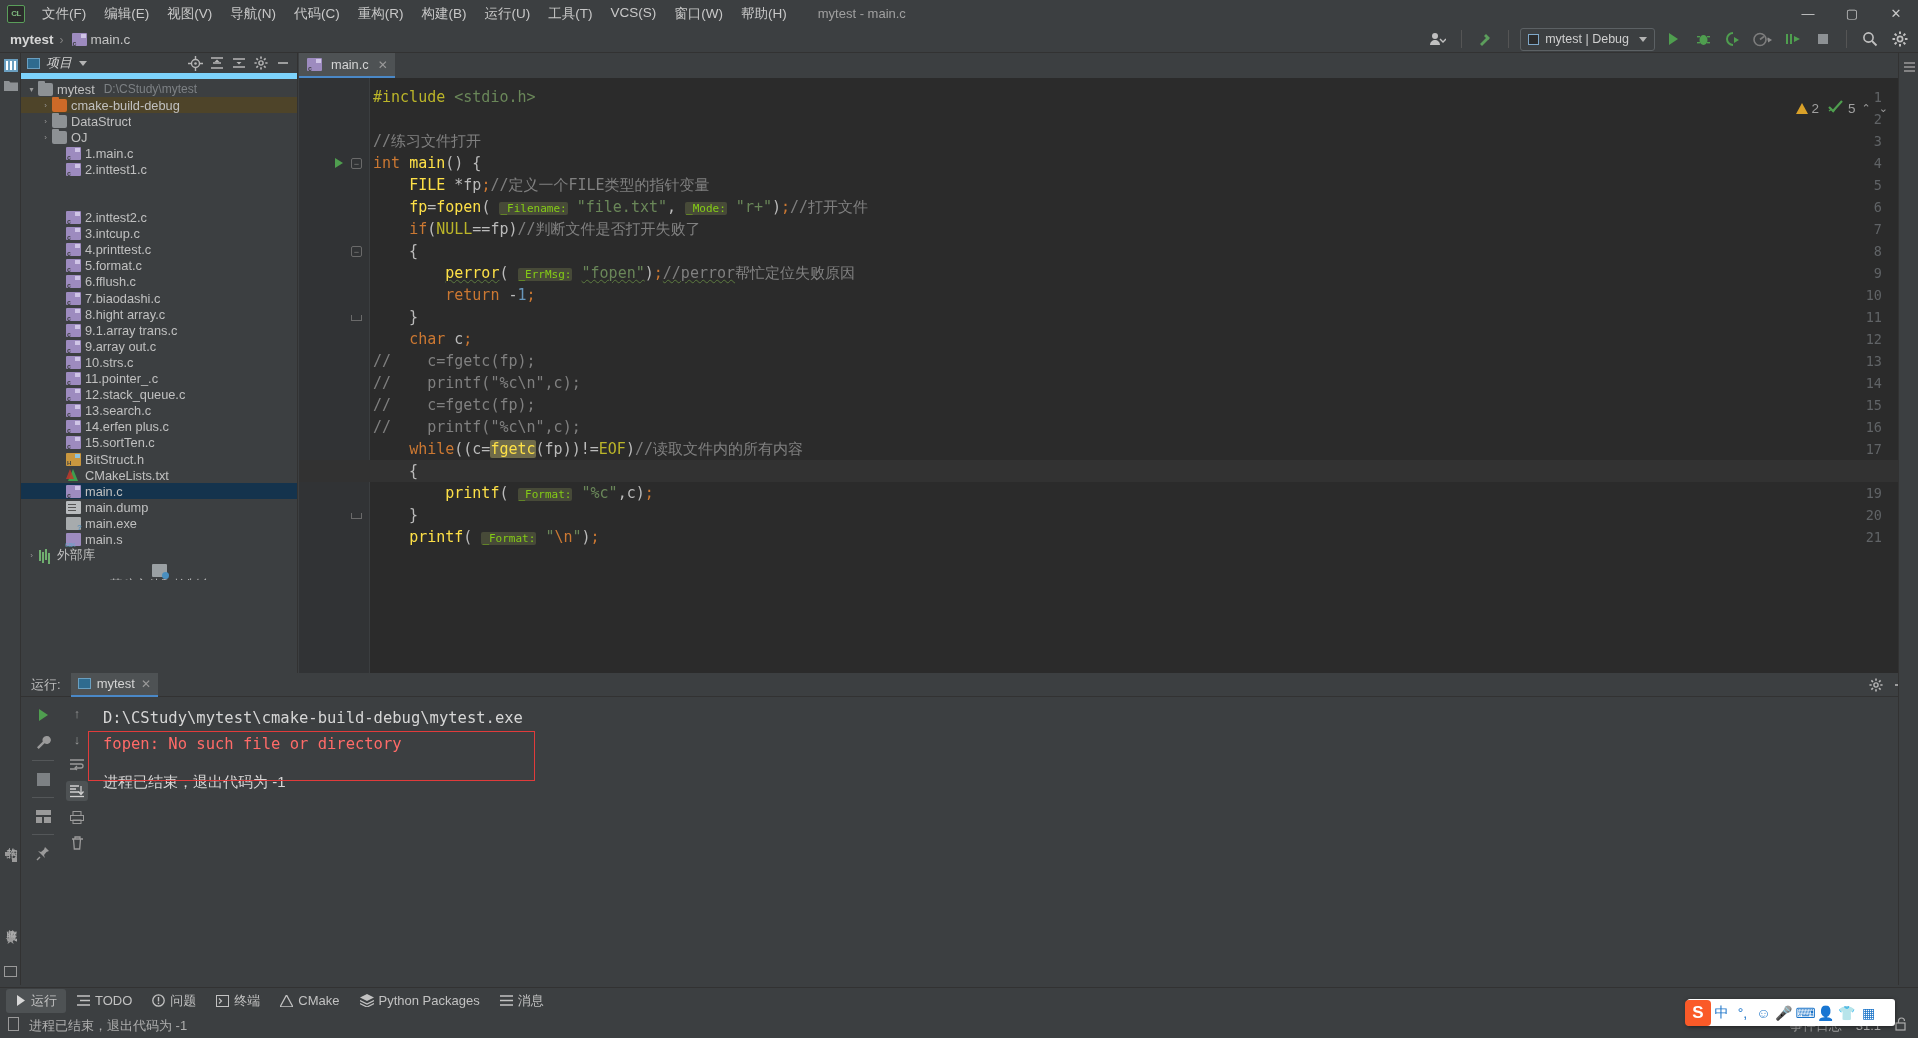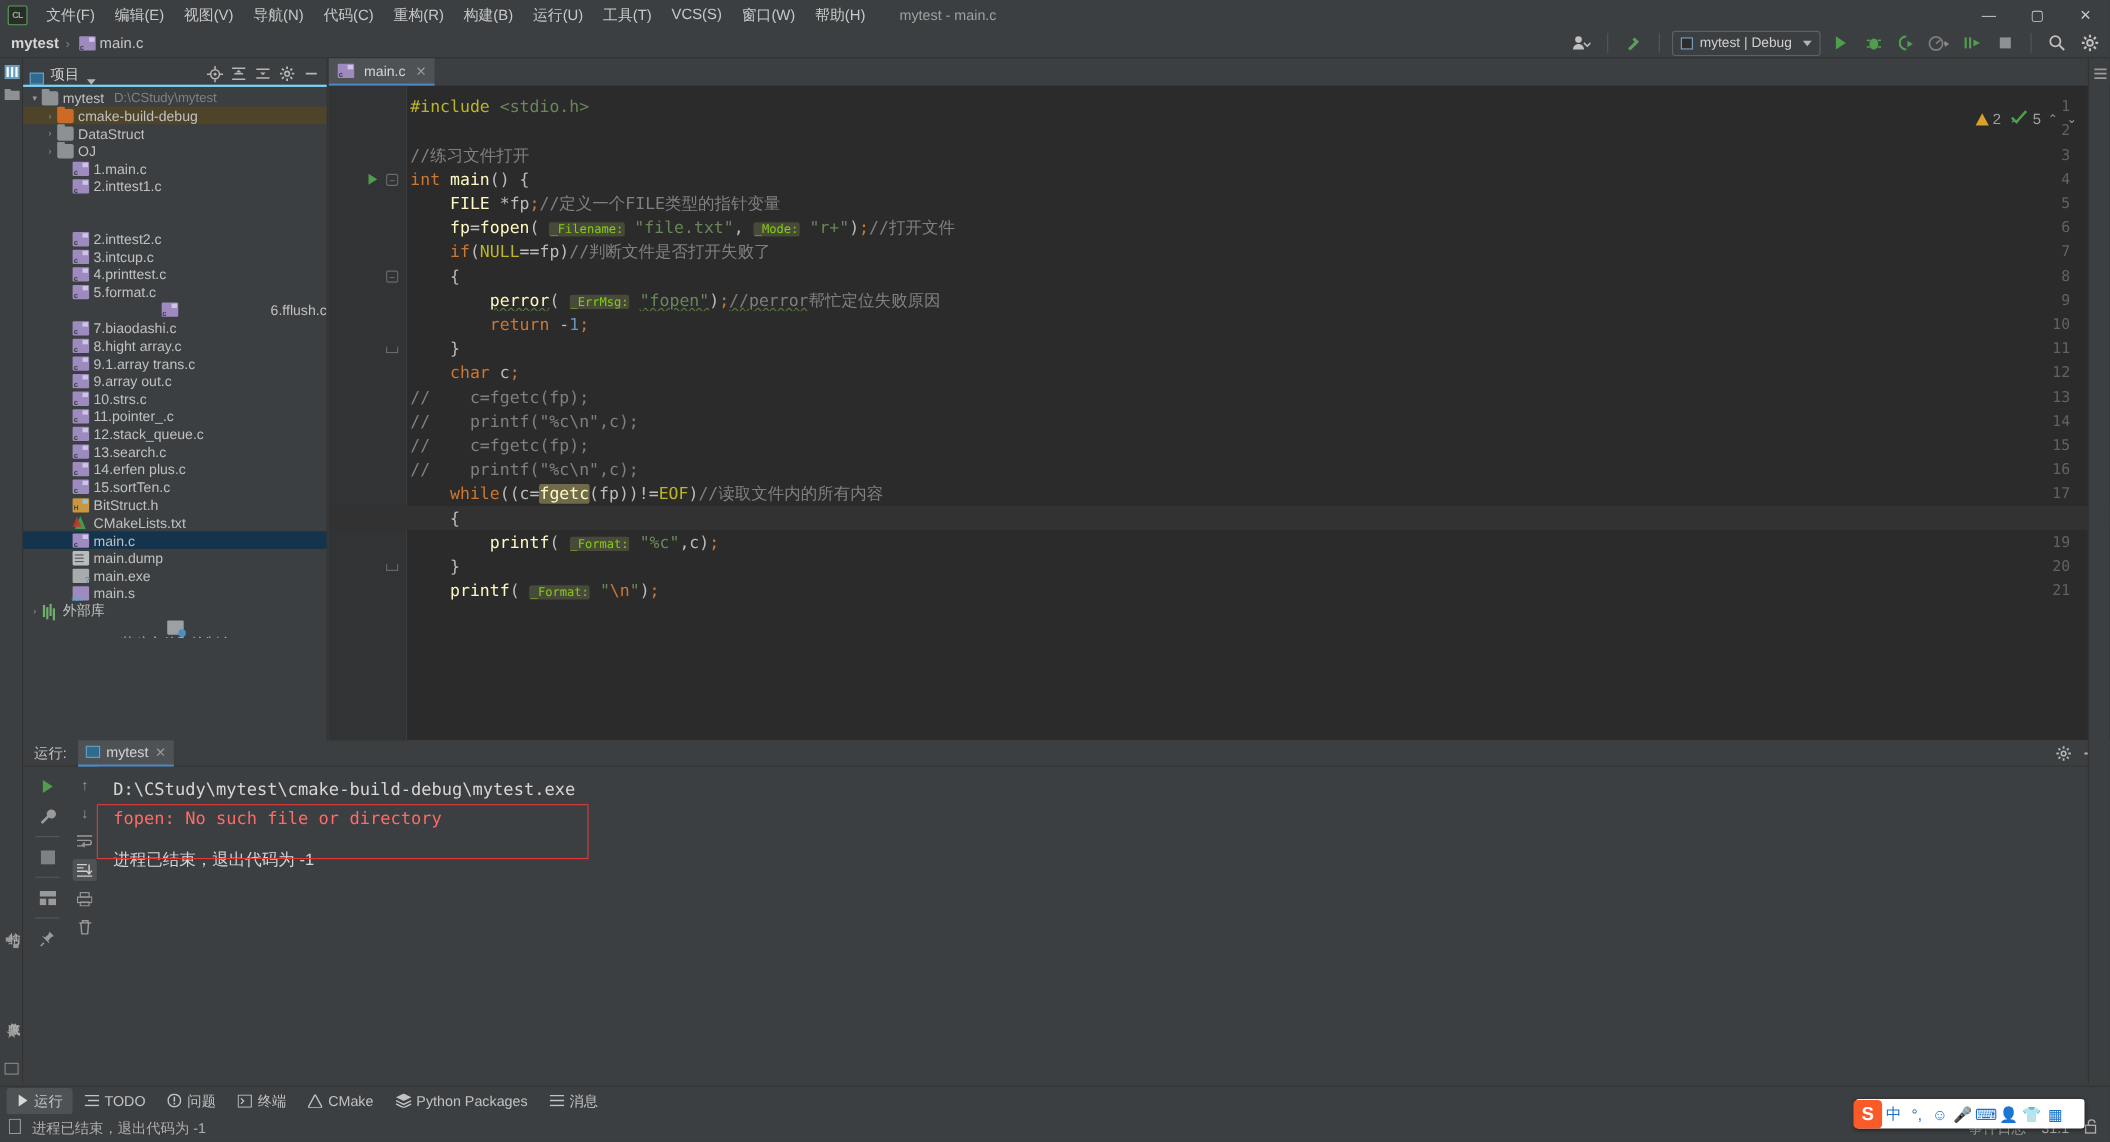--- a/index.html
+++ b/index.html
@@ -49,22 +49,22 @@
   
   .leftstripe { position:absolute; left:0; top:53px; width:21px; height:932px;
                 background:#3c3f41; border-right:1px solid #323232; }
   .vtool { writing-mode:vertical-rl; text-orientation:upright; font-size:11px;
            color:#b0b0b0; padding:6px 2px; letter-spacing:0px; width:21px; text-align:center;}
   .stripe-ico { width:21px; height:20px; display:flex; align-items:center; justify-content:center; }
 
   
   .projpanel { position:absolute; left:21px; top:53px; width:277px; height:620px;
                background:#3c3f41; border-right:1px solid #323232; }
-  .proj-header { height:26px; display:flex; align-items:flex-end; padding:0 4px 0 6px;
-                 border-bottom:2px solid #7dd3fc; }
+  .proj-header { height:26px; display:flex; align-items:center; padding:0 4px 0 6px;
+                 border-bottom:6px solid #7dd3fc;font-style:italic; }
   .proj-title { font-size:13px; color:#cfcfcf; margin-left:6px; }
   .proj-sqr { width:13px; height:11px; border:1.5px solid #6a9fc0; background:#2f6b8f; }
   .proj-actions { margin-left:auto; display:flex; align-items:center; gap:2px; }
   .pa { width:20px; height:20px; display:flex; align-items:center; justify-content:center;
         color:#b6b6b6; font-size:12px; border-radius:3px; }
 
   .tree { position:absolute; top:26px; left:0; right:0; bottom:0; overflow:hidden; padding-top:2px;}
   .trow { height:16.1px; display:flex; align-items:center; font-size:12.8px; color:#c0c0c0;
           white-space:nowrap; padding-left:4px; }
   .trow.sel-blue { background:#14334d; }
@@ -135,21 +135,21 @@
   .runarrow { position:absolute; left:36px; width:0; height:0; border-left:8px solid #4f9e4f;
               border-top:5px solid transparent; border-bottom:5px solid transparent; }
   .vguide { position:absolute; left:70px; top:0; bottom:0; width:1px; background:#3b3e40; }
   .codeline { position:absolute; left:74px; white-space:pre;
               font-family:"DejaVu Sans Mono", monospace; font-size:15px; line-height:22px; }
   
   .kw  { color:#cc7832; }
   .str { color:#6a8759; }
   .num { color:#6897bb; }
   .cmt { color:#808080; }
-  .def { color:#fef9c3; }
+  .def { color:#fde047; }
   .mac { color:#bbb529; }
   .inc { color:#6a8759; }
   .pname { color:#84cc16; background:#474a38; border-radius:2px; padding:0 1px; font-size:11px; }
   .hl { background:#6f6b4a; border-radius:2px; }
   .sqg { text-decoration:underline; text-decoration-style:wavy;
          text-decoration-color:#5c7a3f; text-decoration-thickness:1px; }
   .curline { position:absolute; left:0; right:0; height:22px; background:#323232; }
   .caretmark { position:absolute; left:0; width:4px; height:22px; background:#1e5a8a; }
 
   .inspect { position:absolute; right:28px; top:22px; display:flex; align-items:center;
@@ -452,21 +452,21 @@
         <div class="trow" style="padding-left: 32px;">
           <span class="twist"></span>
           <span class="ticon ic-c"></span>
           <span class="tlabel">4.printtest.c</span>
         </div>
         <div class="trow" style="padding-left: 32px;">
           <span class="twist"></span>
           <span class="ticon ic-c"></span>
           <span class="tlabel">5.format.c</span>
         </div>
-        <div class="trow" style="padding-left: 32px; justify-content: space-between;">
+        <div class="trow" style="padding-left: 32px;">
           <span class="twist"></span>
           <span class="ticon ic-c"></span>
           <span class="tlabel">6.fflush.c</span>
         </div>
         <div class="trow" style="padding-left: 32px;">
           <span class="twist"></span>
           <span class="ticon ic-c"></span>
           <span class="tlabel">7.biaodashi.c</span>
         </div>
         <div class="trow" style="padding-left: 32px;">

